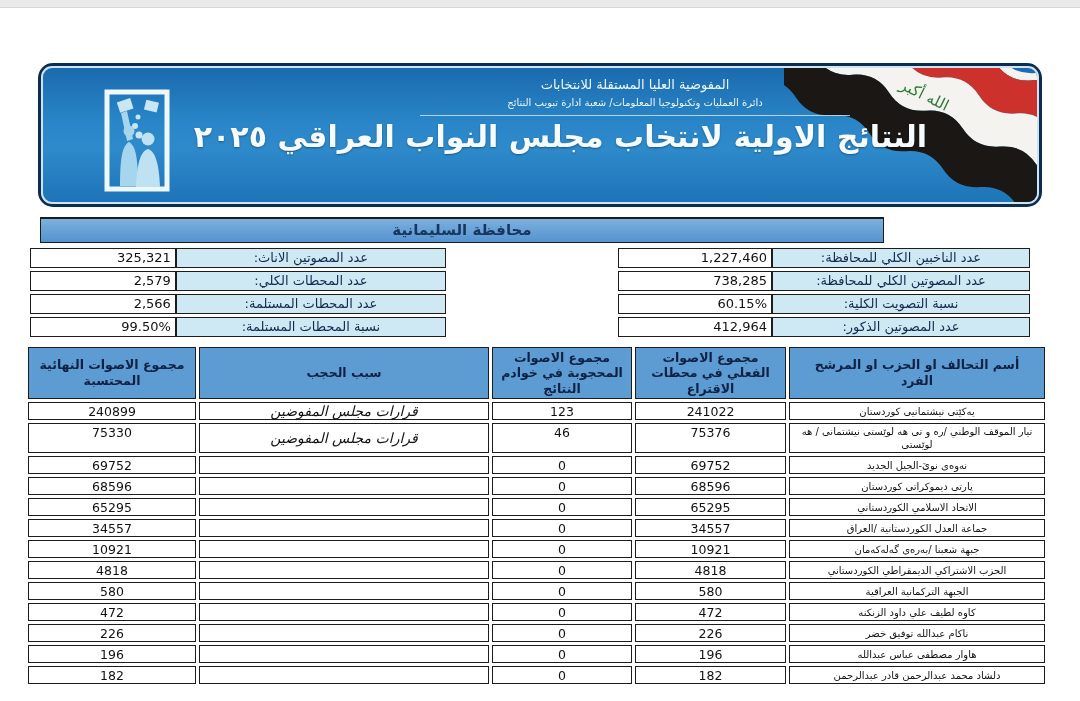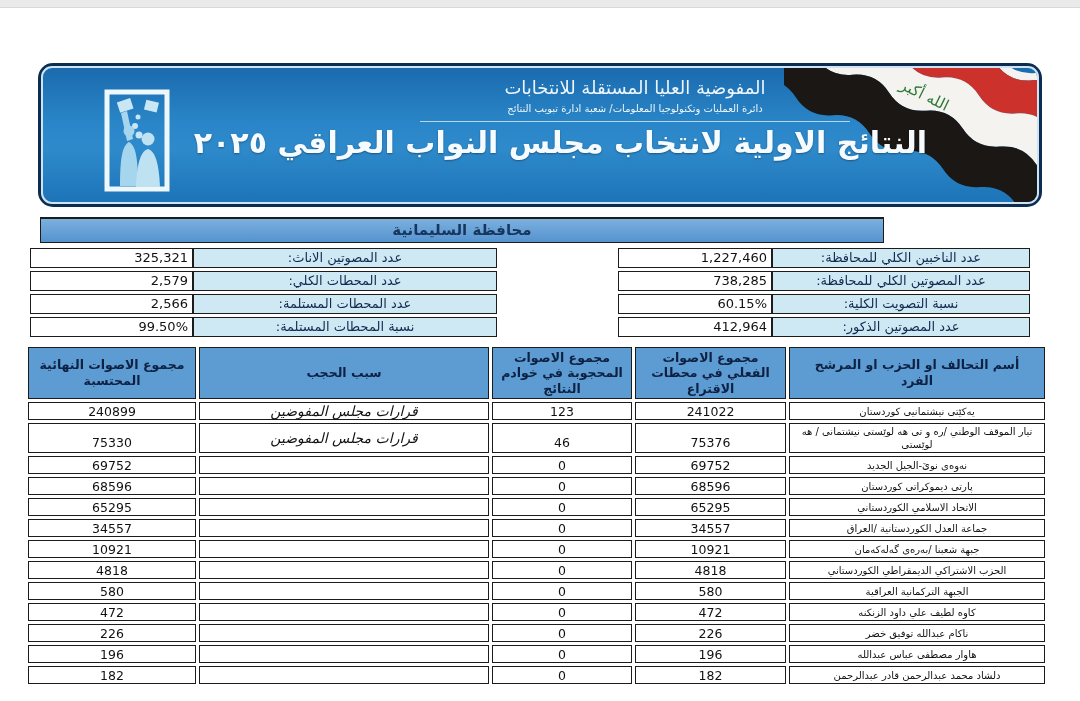--- a/index.html
+++ b/index.html
@@ -9,55 +9,55 @@
 
   
   .banner-outer{position:absolute;left:38px;top:63px;width:1004px;height:144px;background:#0b2d52;
                 border-radius:15px;padding:3px;box-sizing:border-box;}
   .banner-inner{position:relative;width:100%;height:100%;border-radius:11px;border:2px solid #cfe4f2;
                 box-sizing:border-box;overflow:hidden;
                 background:linear-gradient(180deg,#1a6bae 0%,#2a86c8 42%,#2e8acb 60%,#1d74b8 100%);}
   .flag-svg{position:absolute;top:-3px;right:-3px;width:256px;height:152px;}
   .logo-svg{position:absolute;left:48px;top:20px;width:104px;height:106px;}
   .banner-text{position:absolute;top:9px;left:300px;width:584px;text-align:center;direction:rtl;color:#eef6fc;}
-  .org-line1{font-size:18px;letter-spacing:.2px;}
+  .org-line1{font-size:13px;letter-spacing:.2px;}
   .org-line2{font-size:10px;margin-top:5px;}
   .banner-divider{width:430px;height:0;border-top:1px solid rgba(225,240,250,.75);margin:7px auto 3px auto;}
   .report-title{font-size:30px;font-weight:bold;color:#f6fbff;white-space:nowrap;
                 text-shadow:0 1px 2px rgba(0,0,0,.35);margin-top:3px;}
 
   
   .gov-bar{position:absolute;left:28px;top:217px;width:844px;height:26px;box-sizing:border-box;
            background:linear-gradient(180deg,#7cb0de,#5593cf);border:1px solid #1c1c1c;border-top-width:2px;
            color:#16365e;font-weight:bold;font-size:15px;text-align:center;line-height:22px;direction:rtl;margin-left:12px;}
 
   
   .stats{position:absolute;}
-  .stats-left{left:30px;top:248px;width:467px;}
+  .stats-left{left:30px;top:248px;width:416px;}
   .stats-right{left:618px;top:248px;width:484px;}
   .stat-row{display:flex;height:20px;margin-bottom:3px;}
   .stat-value{border:1px solid #1c1c1c;background:#fff;box-sizing:border-box;font-size:13px;line-height:18px;
               text-align:right;padding:0 4px;color:#111;}
   .stat-label{border:1px solid #1c1c1c;background:#cfe9f4;box-sizing:border-box;font-size:13px;line-height:18px;
               font-weight:normal;color:#122a4e;text-align:center;direction:rtl;}
   .stats-right .stat-value{width:154px;}
   .stats-right .stat-label{width:258px;}
   .stats-left  .stat-value{width:163px;}
   .stats-left  .stat-label{width:304px;}
 
   
   .results-table{position:absolute;left:28px;top:347px;width:1017px;display:grid;
                  grid-template-columns:168px 290px 140px 151px 256px;gap:3px;}
   .cell{border:1px solid #1c1c1c;background:#fff;box-sizing:border-box;min-height:18px;
         display:flex;align-items:center;justify-content:center;font-size:12.5px;color:#111;padding:0 4px;}
   .hcell{background:#5d9bd3;color:#0e2142;font-weight:bold;font-size:12.5px;height:52px;direction:rtl;
          text-align:center;line-height:1.25;padding:2px 8px;}
   .name-cell{direction:rtl;font-size:10px;text-align:center;padding:1px 6px;line-height:1.3;}
   .reason-cell{direction:rtl;font-size:14px;font-style:italic;}
-  .va-b{align-items:flex-end;padding-bottom:2px;}
+  .va-b{align-items:flex-end;padding-bottom:12px;}
 </style>
 </head>
 <body>
 
 <div class="top-strip"></div>
 
 <div class="banner-outer">
   <div class="banner-inner">
 
     <svg class="flag-svg" viewBox="0 0 250 150" preserveAspectRatio="xMaxYMin slice">

